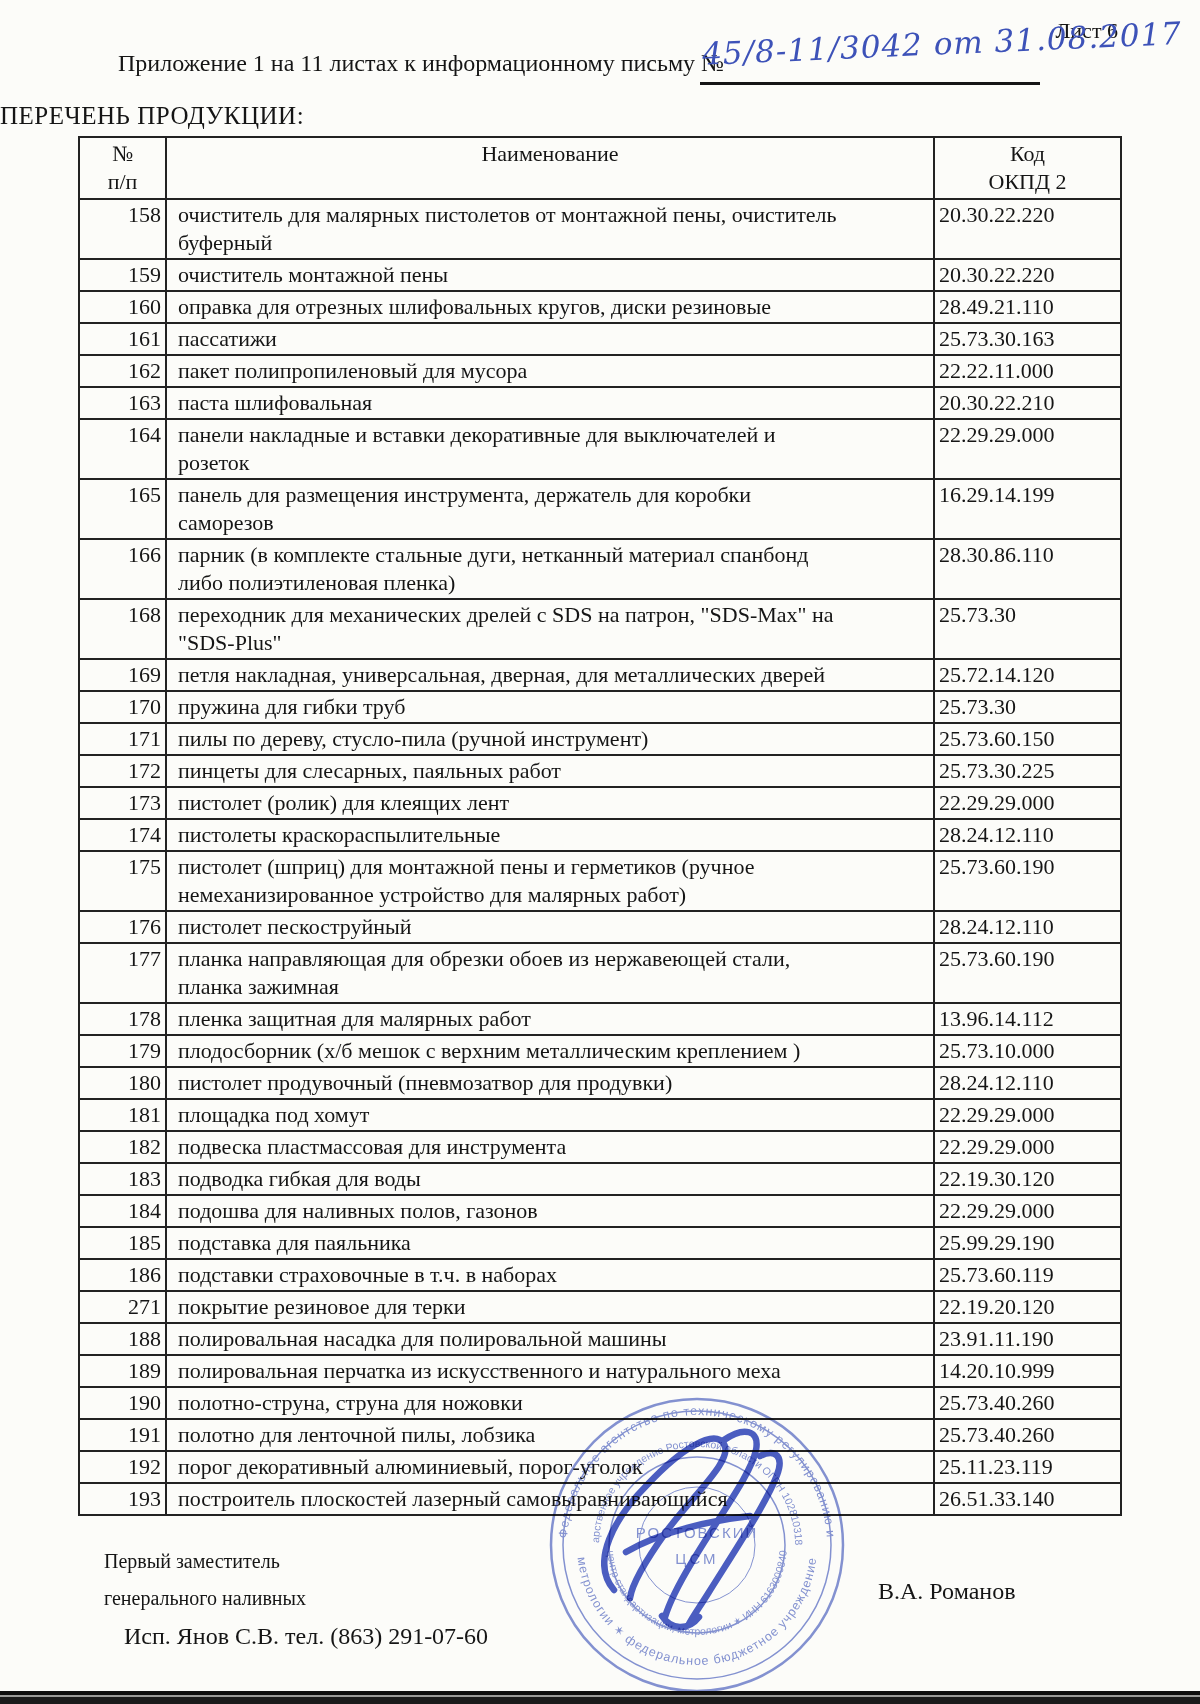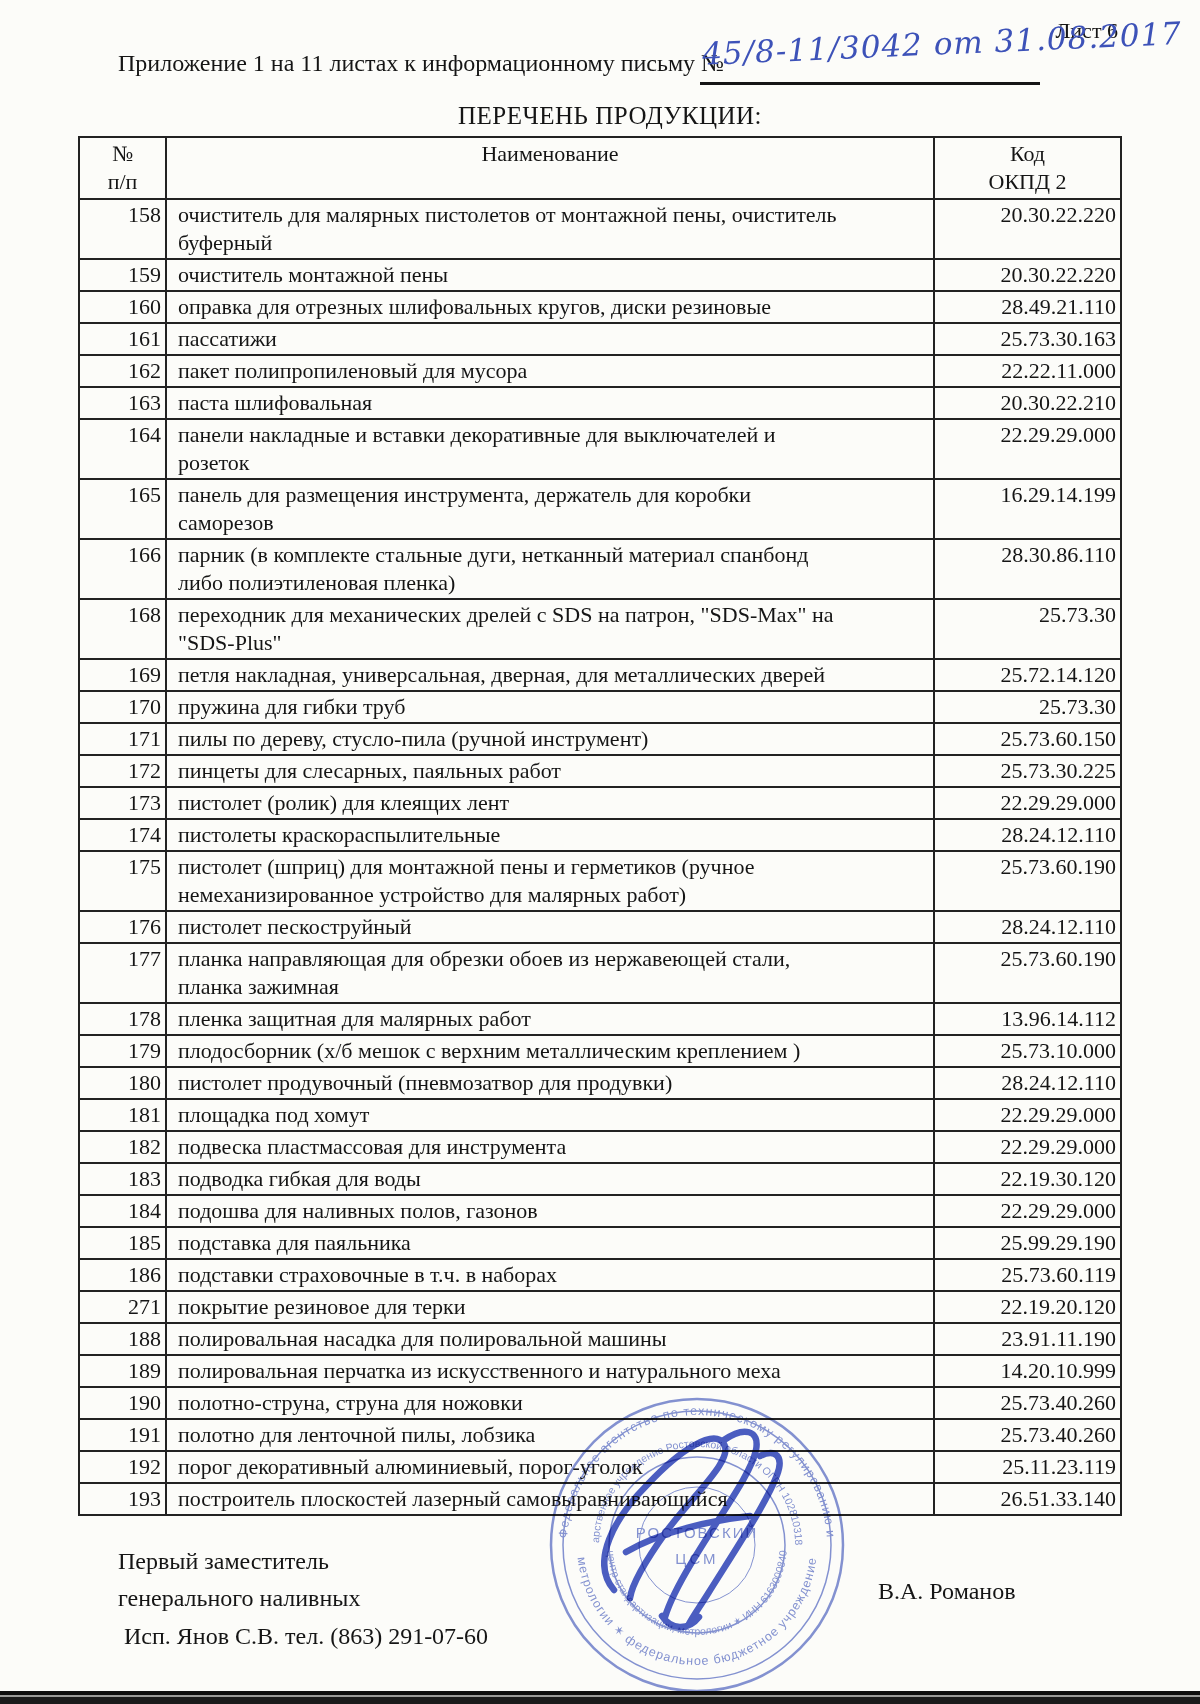--- a/index.html
+++ b/index.html
@@ -29,22 +29,21 @@
     color:#3d52b8;
     transform:rotate(-2.5deg);
     white-space:nowrap;
   }
   .number-underline{
     position:absolute;top:82px;left:700px;width:340px;height:3px;
     background:#161616;
   }
   .doc-title{
     position:absolute;top:102px;left:0;width:1140px;
-    text-align:center;
-    font-size:25px;letter-spacing:.5px;padding-left:40px;
+    font-size:25px;letter-spacing:.5px;
   }
   table.product-table{
     position:absolute;top:136px;left:78px;
     width:1042px;
     border-collapse:collapse;
     table-layout:fixed;
     background:transparent;
   }
   .product-table th,.product-table td{
     border:2px solid #222;
@@ -53,24 +52,24 @@
     line-height:28px;
     font-weight:normal;
   }
   .product-table th{text-align:center;padding:2px 4px;}
   td.c-num{text-align:right;padding:1px 4px;}
   td.c-name{
     text-align:left;padding:1px 12px 1px 11px;
     white-space:pre-line;
     margin-left:31px;
   }
-  td.c-code{text-align:right;padding:1px 4px;margin-top:8px;}
+  td.c-code{text-align:left;padding:1px 4px;margin-top:8px;}
   .footer-position{
-    position:absolute;top:1543px;left:118px;
-    font-size:24px;line-height:37px;
+    position:absolute;top:1543px;left:104px;
+    font-size:20px;line-height:37px;
   }
   .footer-name{
     position:absolute;top:1578px;left:878px;
     font-size:24px;
   }
   .footer-executor{
     position:absolute;top:1623px;left:124px;
     font-size:24px;
   }
   .stamp{

